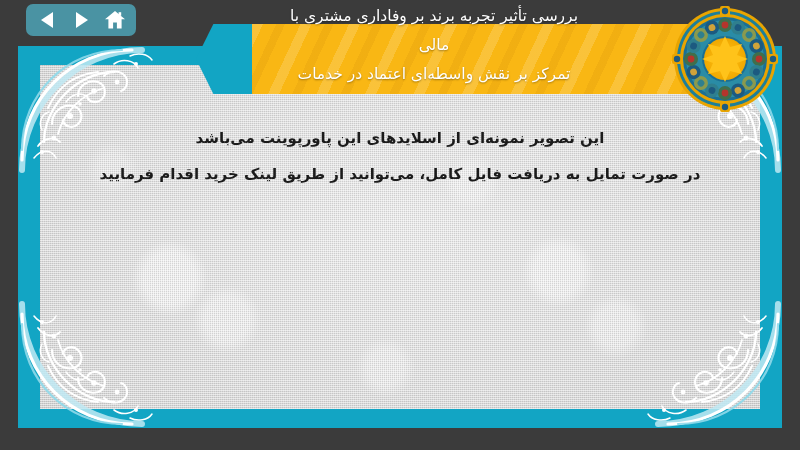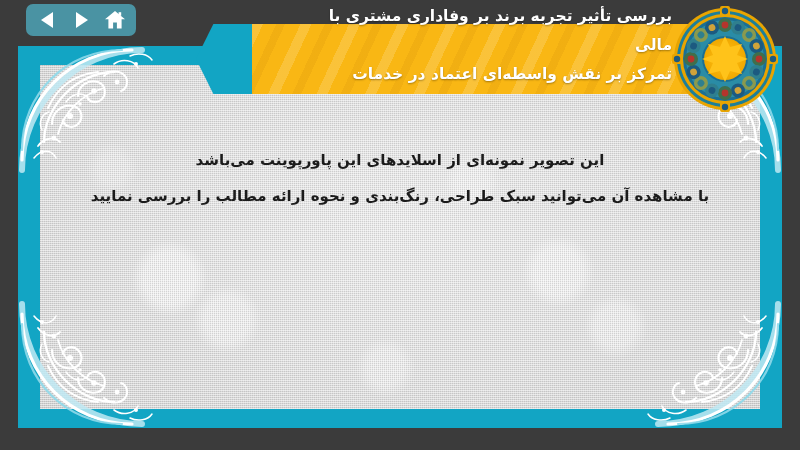--- a/index.html
+++ b/index.html
@@ -114,42 +114,43 @@
         rgba(255,255,255,0) 10px 22px,
         rgba(214,146,10,0.22) 22px 30px,
         rgba(255,255,255,0) 30px 44px);
   }
 
   #title {
     position: absolute;
     left: 196px; top: 2px;
     width: 476px;
     z-index: 50;
+    text-align: center;
     direction: rtl;
     color: #ffffff;
     font-size: 15.5px;
     line-height: 29px;
-    font-weight: bold;
+    font-weight: normal;
     text-shadow: 0 1px 2px rgba(0,0,0,0.35);
     pointer-events: none;
   }
 
   
   #medallion {
     position: absolute;
     left: 672px; top: 6px;
     width: 106px; height: 106px;
     z-index: 55;
   }
   #medallion svg { display: block; }
 
   
   #body-text {
     position: absolute;
-    left: 48px; top: 142px;
+    left: 48px; top: 120px;
     width: 704px;
     z-index: 30;
     direction: rtl;
     text-align: center;
     color: #1b1b1b;
     font-size: 15px;
     line-height: 36px;
     font-weight: bold;
   }
   #body-text .bline { white-space: nowrap; }
@@ -413,16 +414,16 @@
         <circle cx="53" cy="5" r="3.2" fill="#1c5a80"></circle>
         <circle cx="53" cy="101" r="3.2" fill="#1c5a80"></circle>
         <circle cx="5" cy="53" r="3.2" fill="#1c5a80"></circle>
         <circle cx="101" cy="53" r="3.2" fill="#1c5a80"></circle>
       </g>
     </svg>
   </div>
 
   <div id="body-text">
     <div class="bline">این تصویر نمونه‌ای از اسلایدهای این پاورپوینت می‌باشد</div>
-    <div class="bline">با مشاهده آن می‌توانید سبک طراحی، رنگ‌بندی و نحوه ارائه مطالب را بررسی نمایید</div>
+    <div class="bline">در صورت تمایل به دریافت فایل کامل، می‌توانید از طریق لینک خرید اقدام فرمایید</div>
   </div>
 
 </div>
 
 </body></html>

